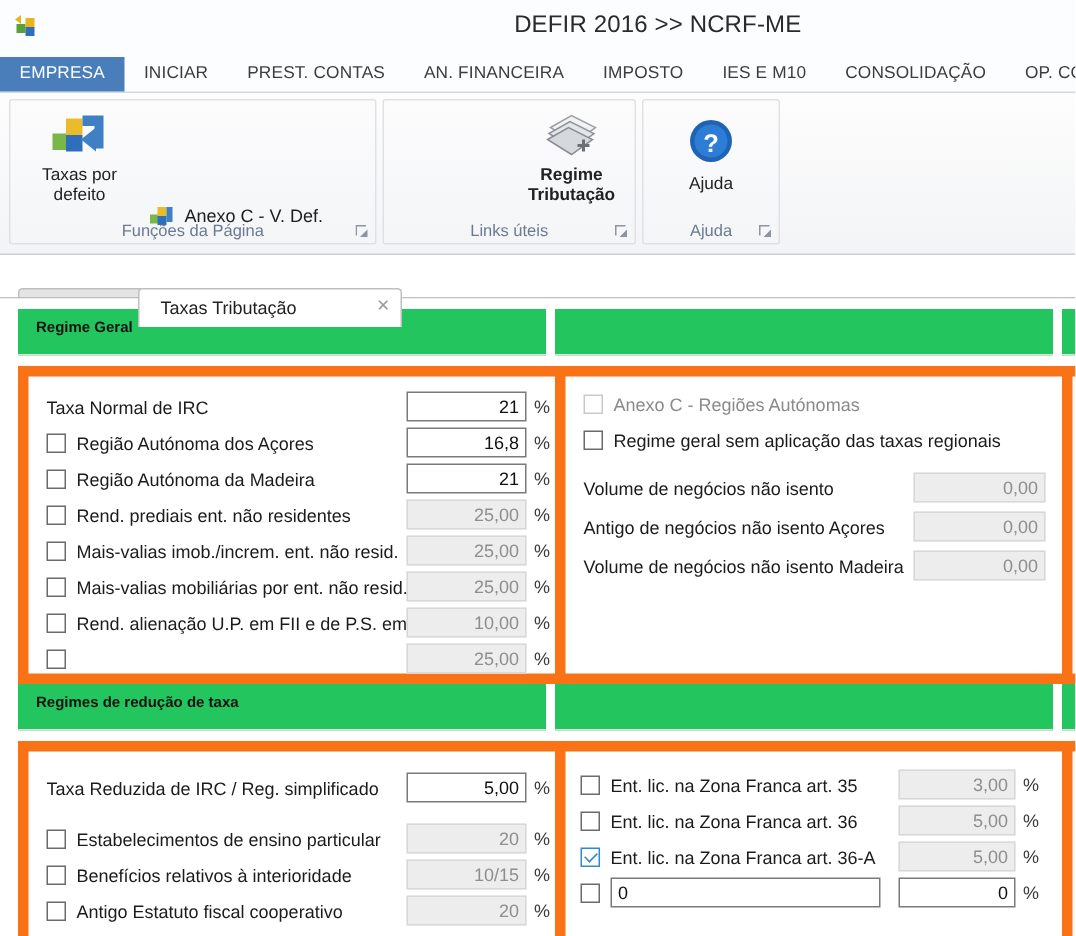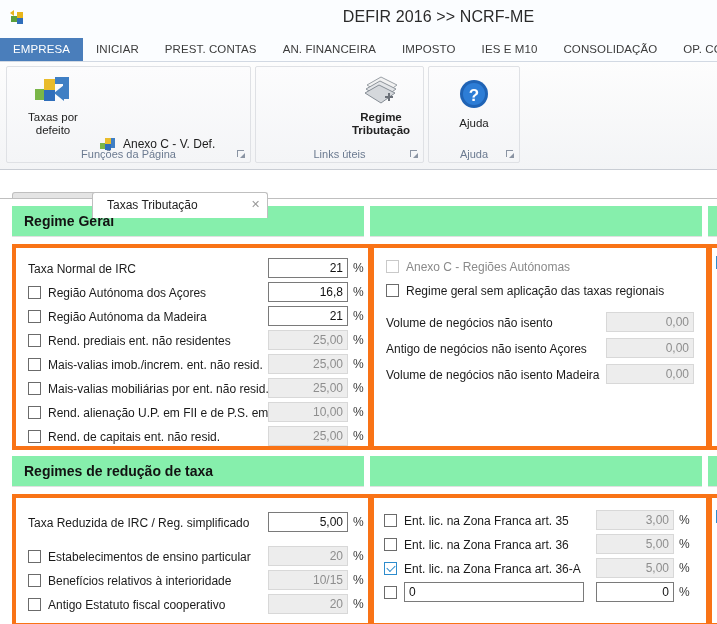--- a/index.html
+++ b/index.html
@@ -84,26 +84,26 @@
   }
   .dtab.active{background:#ffffff;z-index:3;}
   .dtab .x{
     position:absolute;right:6px;top:6px;width:11px;height:11px;
     color:#9a9a9a;font-size:11px;line-height:11px;text-align:center;
   }
 
   
   .content{position:relative;height:495px;background:#ffffff;overflow:hidden;}
   .sect-head{
-    position:relative;background:#86efac;border-bottom:1px solid #e0e0e0;
-    font-weight:bold;font-size:14px;color:#121212;
+    position:relative;background:#22c55e;border-bottom:1px solid #e0e0e0;
+    font-weight:bold;font-size:10px;color:#121212;
   }
   .sect-head span{position:absolute;left:12px;top:7px;}
   .panel{
-    position:absolute;border:4px solid #f97316;background:#ffffff;
+    position:absolute;border:7px solid #f97316;background:#ffffff;
   }
 
   .row{position:absolute;height:22px;left:0;right:0;}
   .rowlabel{
     position:absolute;font-size:12px;color:#1b1b1b;white-space:nowrap;
     top:4px;
   }
   .rowlabel.dim{color:#8a8a8a;}
 
   .cb{
@@ -310,21 +310,20 @@
 
       <div class="row" style="top:154px;">
         <span class="cb" style="left:12px;"></span>
         <span class="rowlabel" style="left:32px;">Rend. alienação U.P. em FII e de P.S. em SII</span>
         <span class="fld ro" style="left:252px;width:80px;">10,00</span>
         <span class="pct" style="left:337px;">%</span>
       </div>
 
       <div class="row" style="top:178px;">
         <span class="cb" style="left:12px;"></span>
-        <span class="rowlabel" style="left:32px;">Rend. de capitais ent. não resid.</span>
         <span class="fld ro" style="left:252px;width:80px;">25,00</span>
         <span class="pct" style="left:337px;">%</span>
       </div>
     </div>
 
     <div class="panel" style="left:370px;top:45px;width:332px;height:198px;">
 
       <div class="row" style="top:8px;">
         <span class="cb dim" style="left:12px;"></span>
         <span class="rowlabel dim" style="left:32px;">Anexo C - Regiões Autónomas</span>

